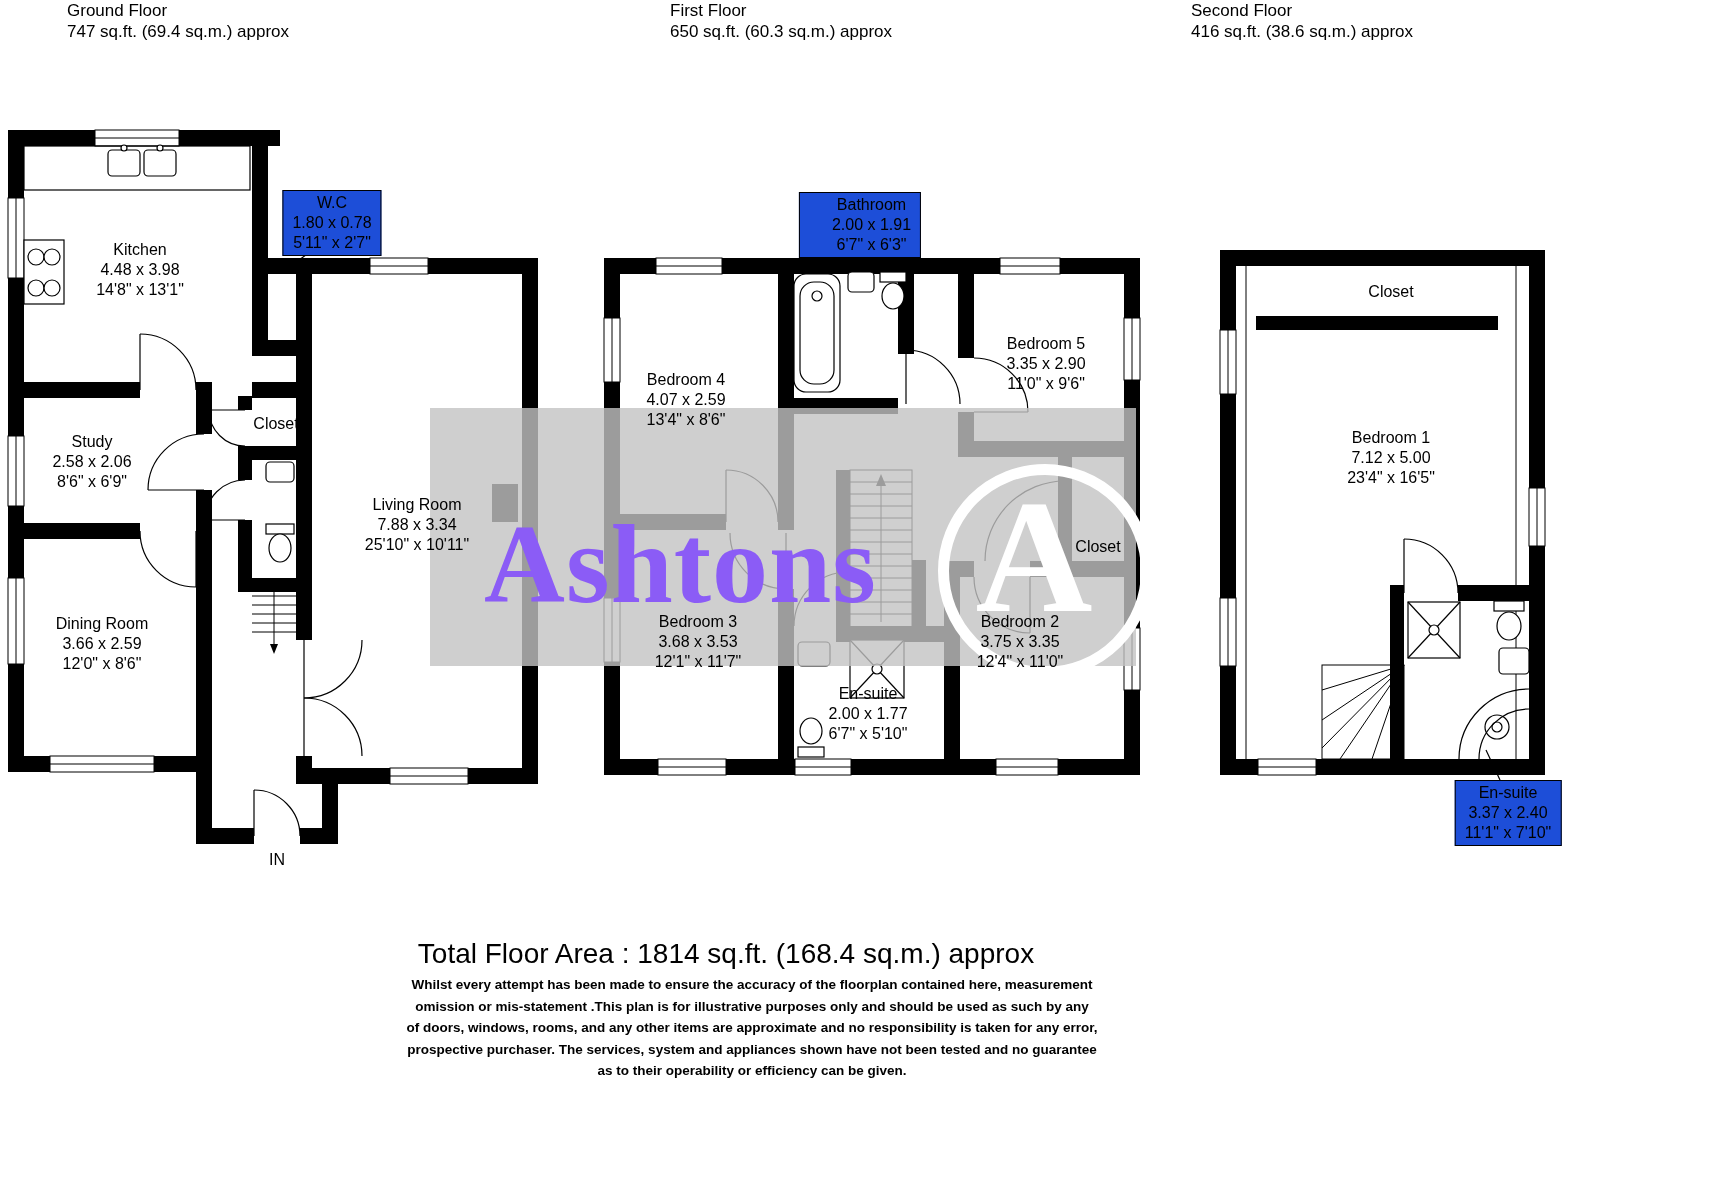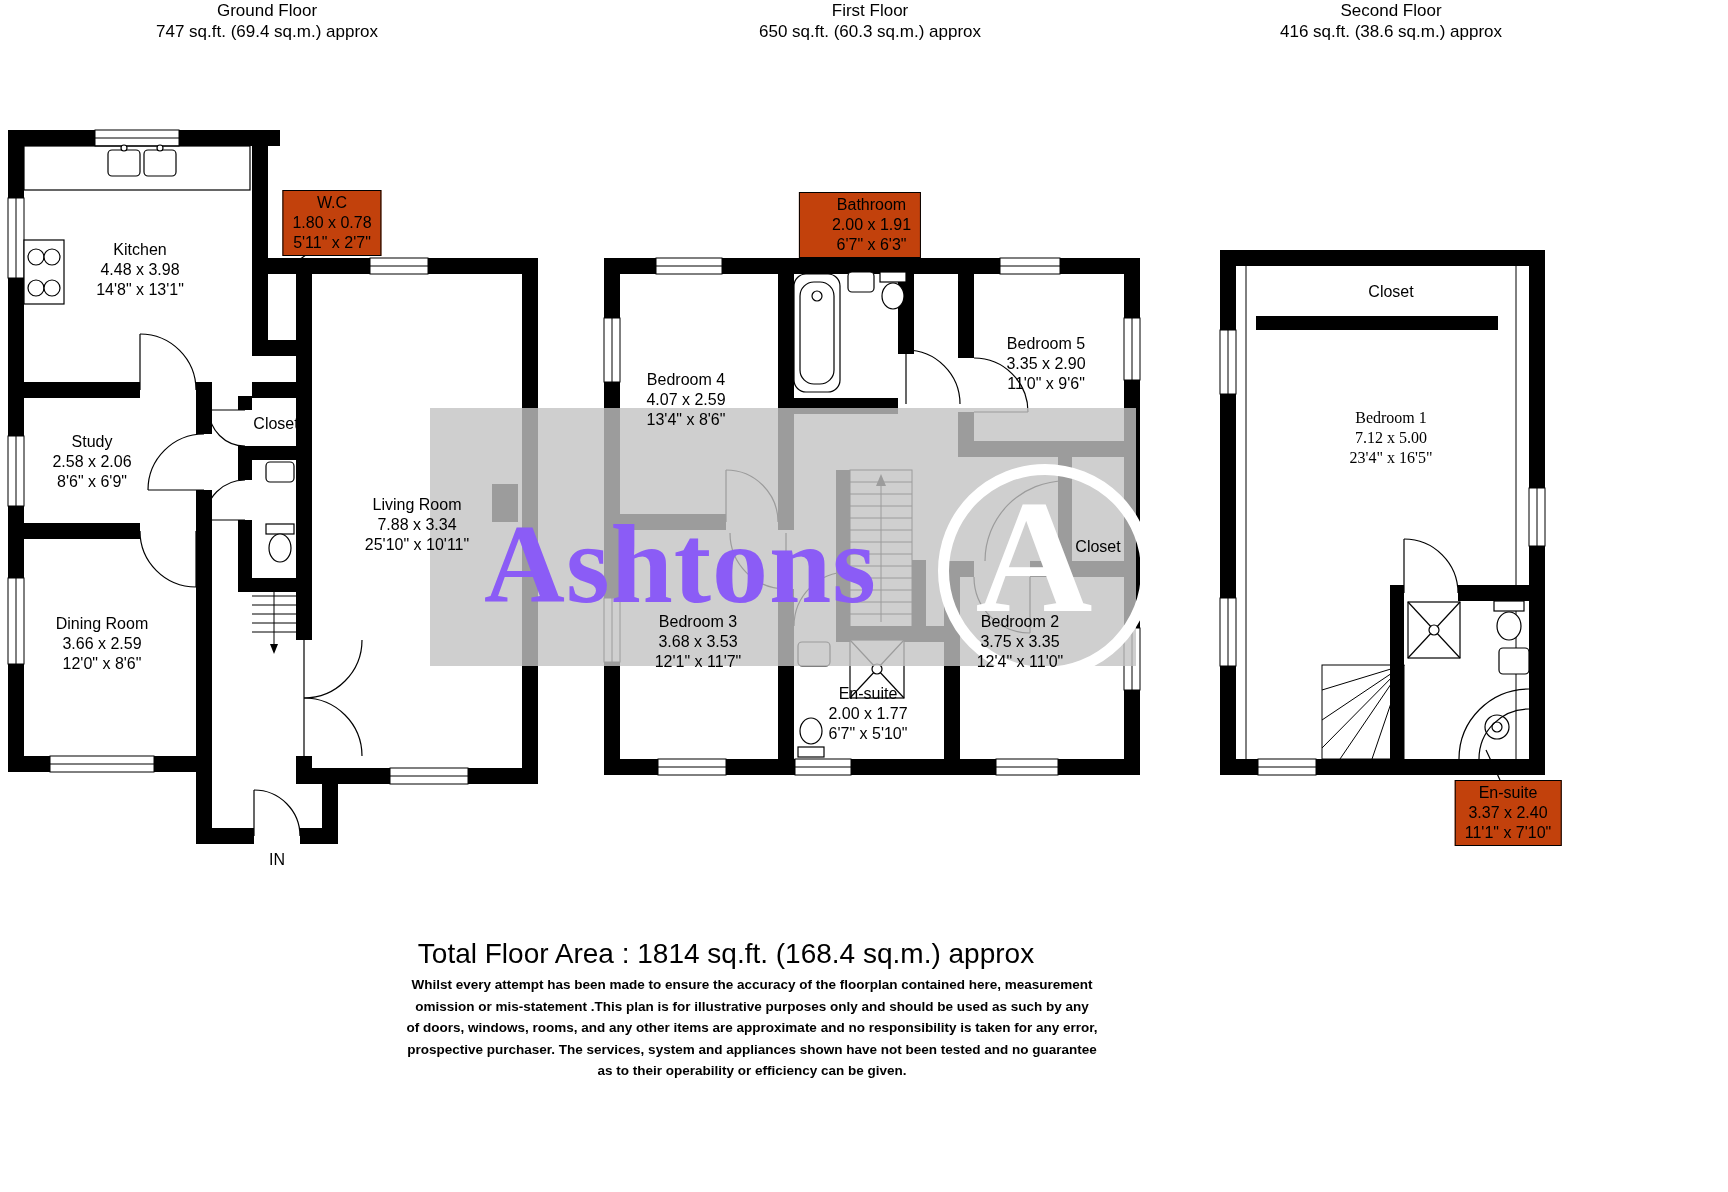--- a/index.html
+++ b/index.html
@@ -1,23 +1,23 @@
 <!DOCTYPE html>
 <html><head>
 <meta charset="utf-8">
 <style>
   html,body{margin:0;padding:0;background:#fff;}
   #canvas{position:relative;width:1728px;height:1192px;background:#fff;overflow:hidden;
           font-family:"Liberation Sans", sans-serif;color:#000;}
-  .hdr{position:absolute;width:400px;text-align:center;font-size:17px;line-height:21px;}
+  .hdr{position:absolute;width:400px;text-align:left;font-size:17px;line-height:21px;}
   .hdr span{display:block;}
   .room-label{position:absolute;transform:translateX(-50%);text-align:center;
               font-size:16px;line-height:20px;white-space:nowrap;z-index:6;}
   .room-label span{display:block;}
-  .boxed{background:#c2410c;border:1px solid #000;padding:2px 9px;}
+  .boxed{background:#1d4ed8;border:1px solid #000;padding:2px 9px;}
   .plan-svg{position:absolute;left:0;top:0;z-index:1;}
   .band{position:absolute;left:430px;top:408px;width:706px;height:258px;
         background:rgba(195,195,195,0.80);z-index:3;}
   .wm-text{position:absolute;left:484px;top:500px;font-family:"Liberation Serif", serif;
            font-weight:bold;font-size:112px;color:#8b5cf6;z-index:4;letter-spacing:1px;}
   .logo-circle{position:absolute;left:938px;top:464px;width:192px;height:192px;
                border:11px solid #fff;border-radius:50%;z-index:4;}
   .logo-a{position:absolute;left:1034px;top:476px;transform:translateX(-50%);
           font-family:"Liberation Serif", serif;font-weight:bold;font-size:162px;
           color:#fff;z-index:5;line-height:1;}
@@ -387,21 +387,21 @@
   </div>
   <div class="room-label" style="left:868px;top:684px;">
     <span>En-suite</span>
       <span>2.00 x 1.77</span>
       <span>6'7" x 5'10"</span>
   </div>
 
   <div class="room-label" style="left:1391px;top:282px;">
     <span>Closet</span>
   </div>
-  <div class="room-label" style="left:1391px;top:408px;font-family:Liberation Serif, serif;">
+  <div class="room-label" style="left:1391px;top:428px;">
     <span>Bedroom 1</span>
       <span>7.12 x 5.00</span>
       <span>23'4" x 16'5"</span>
   </div>
   <div class="room-label boxed" style="left:1508px;top:780px;">
     <span>En-suite</span>
       <span>3.37 x 2.40</span>
       <span>11'1" x 7'10"</span>
   </div>
 

